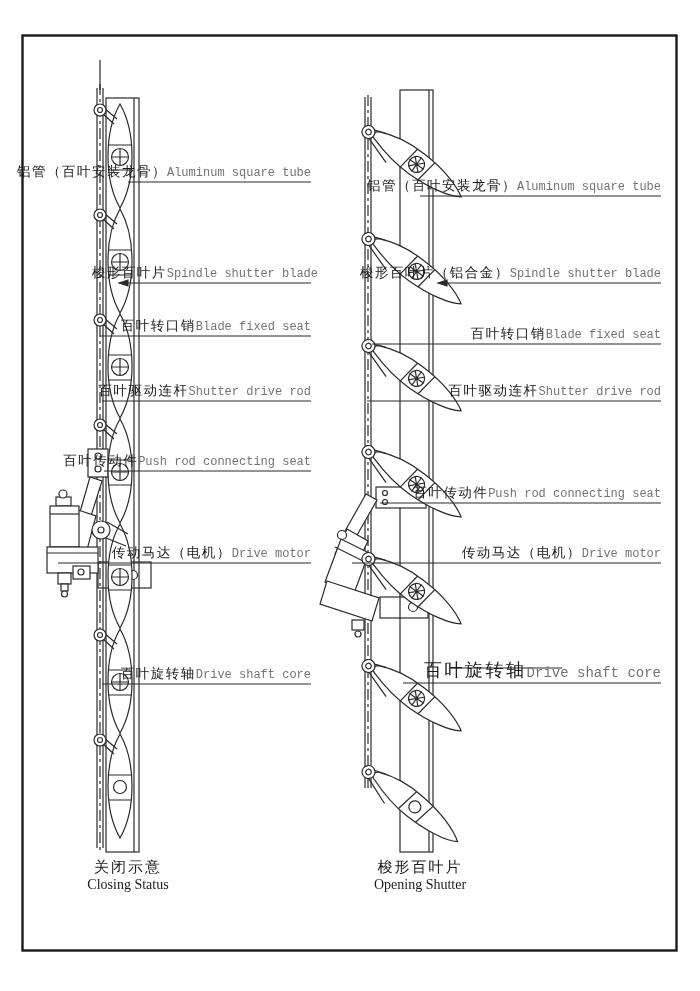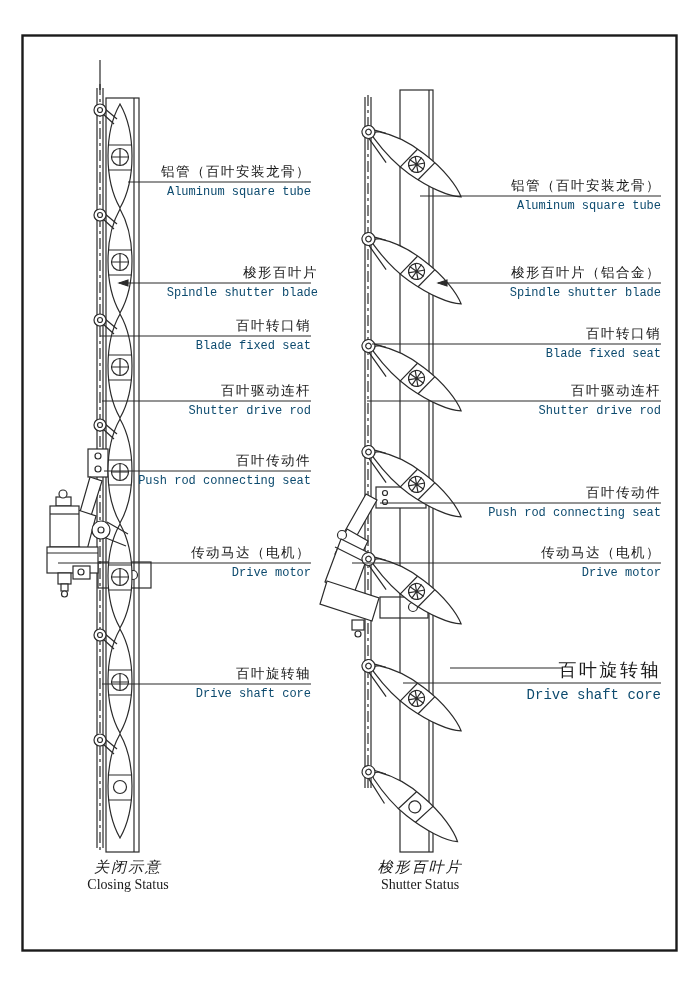--- a/index.html
+++ b/index.html
@@ -1,27 +1,27 @@
 <!DOCTYPE html>
 <html><head>
 <meta charset="utf-8">
 <style>
   html,body{margin:0;padding:0;background:#ffffff;}
   #stage{
     position:relative;width:700px;height:991px;background:#ffffff;
     font-family:"Liberation Sans",sans-serif;color:#1a1a1a;overflow:hidden;
   }
   #lineart{position:absolute;left:0;top:0;}
-  .callout{position:absolute;display:flex;flex-direction:column;align-items:flex-end;white-space:nowrap;}
+  .callout{position:absolute;display:flex;flex-direction:row;align-items:flex-end;white-space:nowrap;}
   .callout .zh{font-size:13.5px;line-height:19px;letter-spacing:1.5px;color:#1a1a1a;}
-  .callout .en{font-family:"Liberation Mono",monospace;font-size:12px;line-height:16px;margin-top:3px;letter-spacing:0px;color:#0c4a6e;}
+  .callout .en{font-family:"Liberation Mono",monospace;font-size:12px;line-height:16px;margin-top:3px;letter-spacing:0px;color:#737373;}
   .callout.big .zh{font-size:18px;line-height:23px;letter-spacing:2.5px;}
   .callout.big .en{font-size:14px;line-height:18px;margin-top:4px;}
   .caption{position:absolute;transform:translateX(-50%);text-align:center;white-space:nowrap;}
-  .caption .zh{font-size:15px;line-height:19px;letter-spacing:2px;font-style:italic;}
+  .caption .zh{font-size:15px;line-height:19px;letter-spacing:2px;}
   .caption .en{font-family:Liberation Serif, serif;font-size:14px;line-height:18px;}
 </style>
 </head>
 <body>
 
 <div id="stage">
 
 <svg id="lineart" width="700" height="991" viewBox="0 0 700 991" fill="none" stroke="#2b2b2b" stroke-width="1.2" stroke-linecap="butt">
 
   <rect x="22.5" y="35.5" width="654" height="915" stroke="#1a1a1a" stroke-width="2.4" fill="none"></rect>
@@ -230,16 +230,16 @@
   <div class="zh">百叶旋转轴</div>
   <div class="en">Drive shaft core</div>
 </div>
 
 <div class="caption" style="left:128px;top:857px">
   <div class="zh">关闭示意</div>
   <div class="en">Closing Status</div>
 </div>
 <div class="caption" style="left:420px;top:857px">
   <div class="zh">梭形百叶片</div>
-  <div class="en">Shutter Status</div>
+  <div class="en">Opening Shutter</div>
 </div>
 
 </div>
 
 </body></html>

